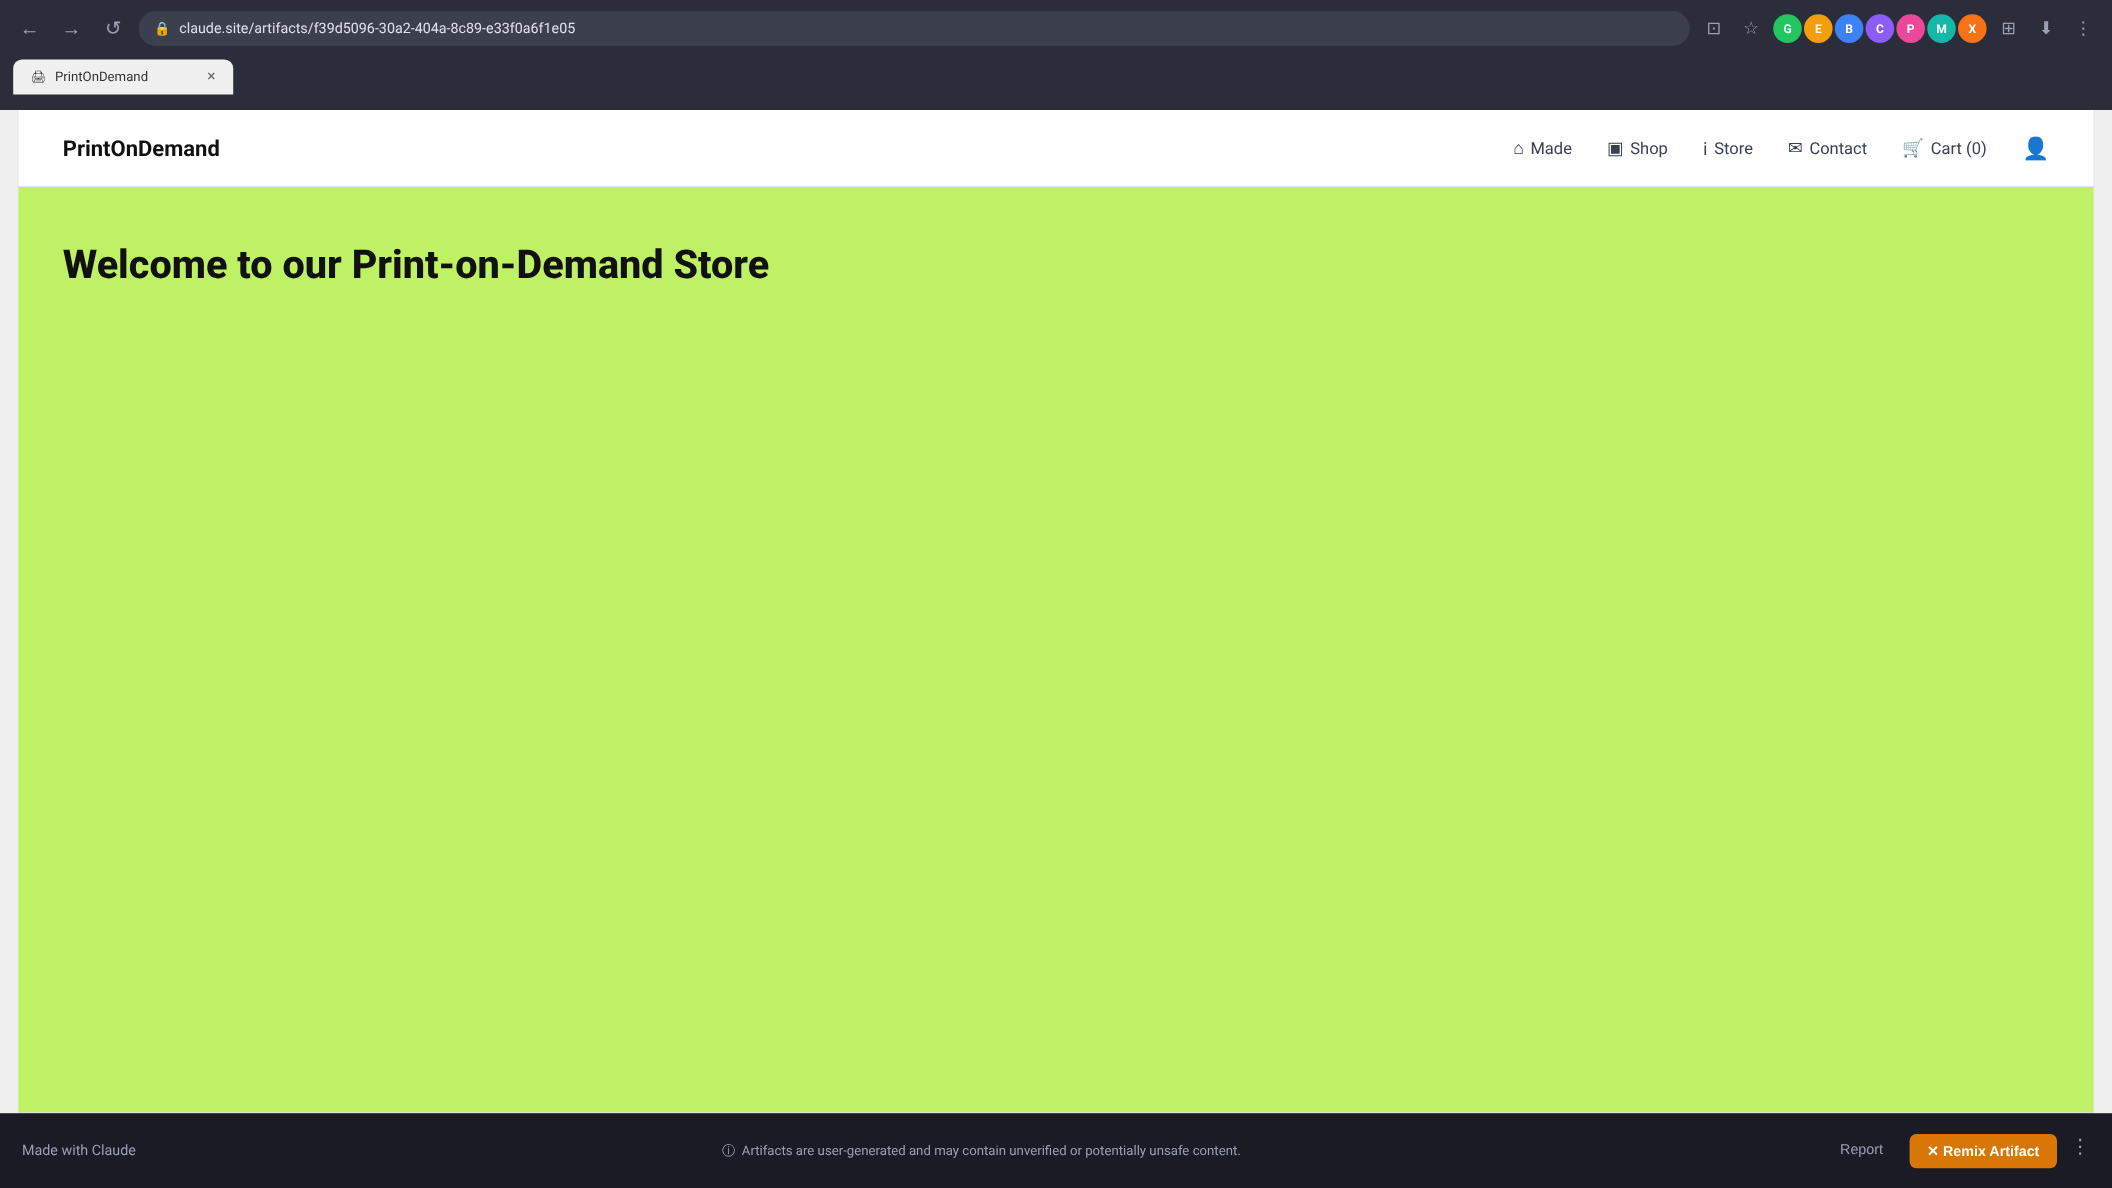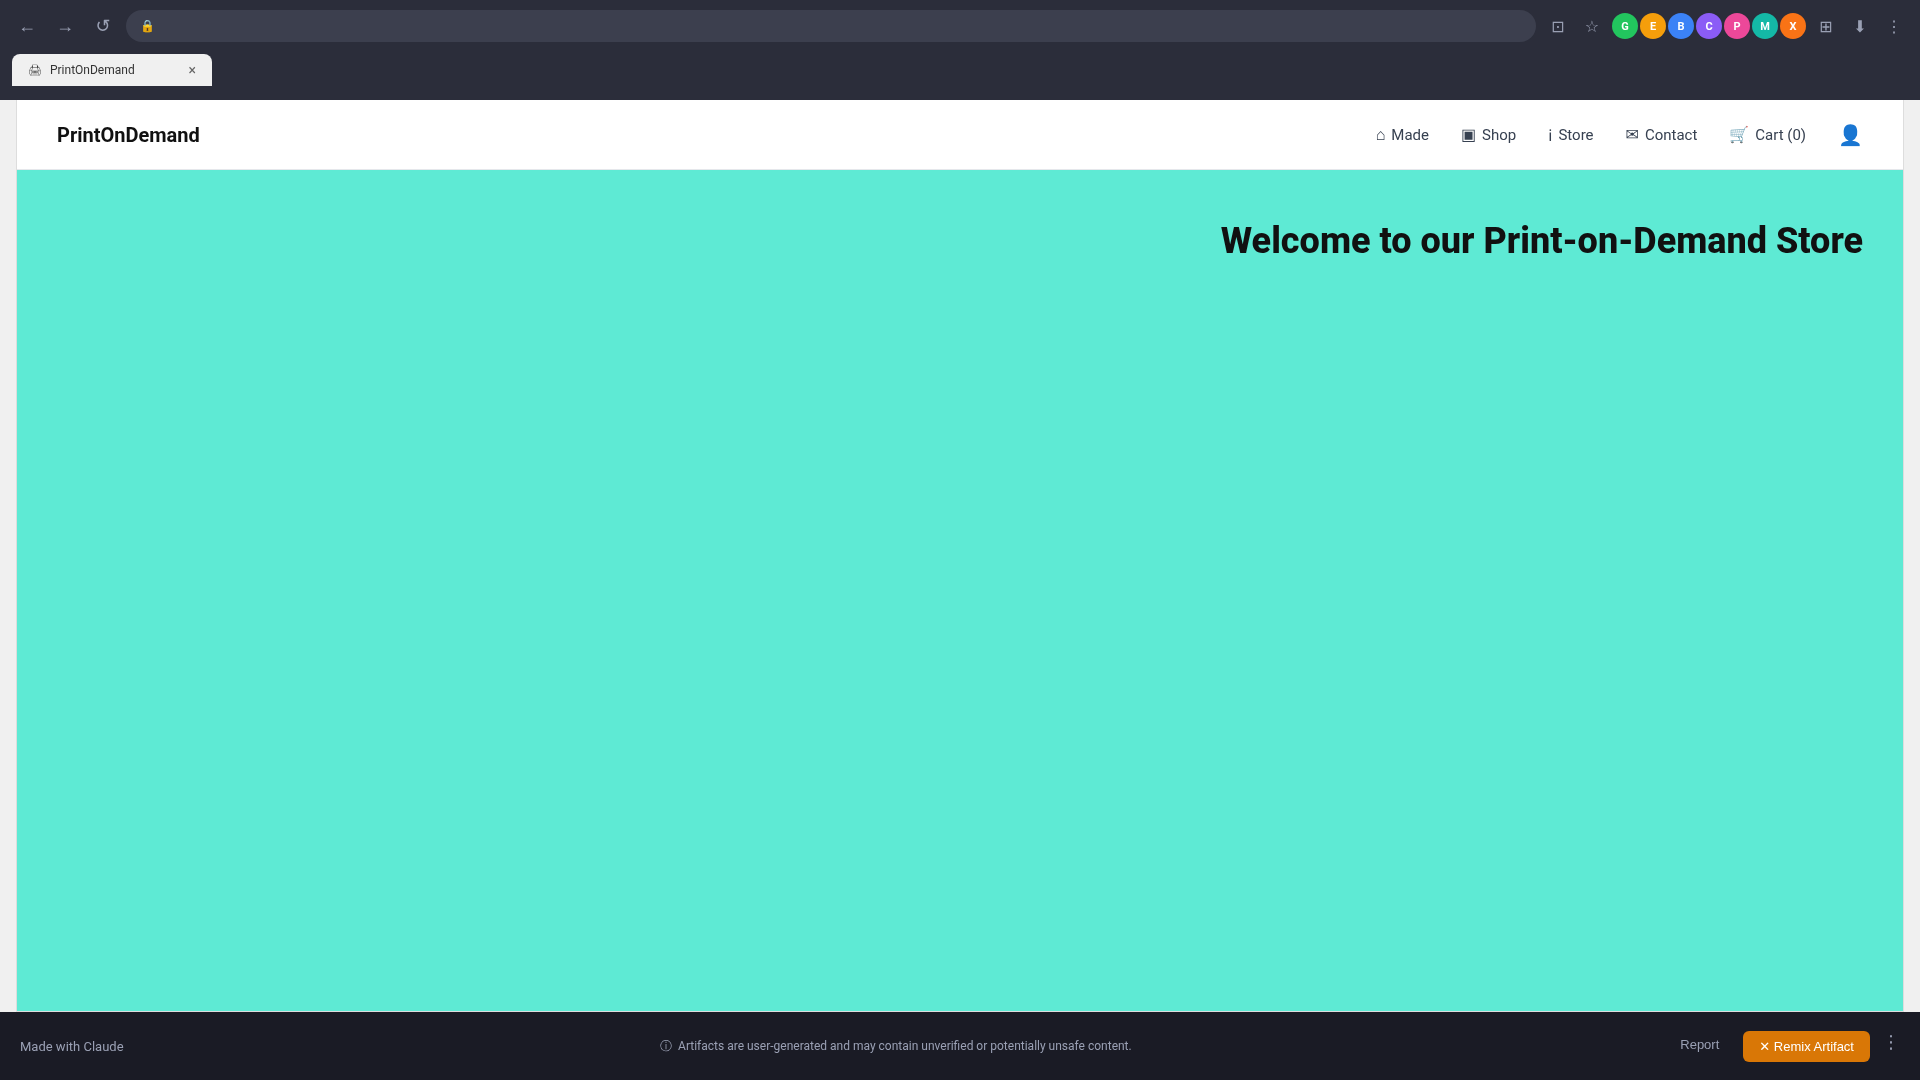--- a/index.html
+++ b/index.html
@@ -203,24 +203,23 @@
     }
 
     .nav-user-icon {
       font-size: 20px;
       color: #374151;
       cursor: pointer;
     }
 
     
     .site-main {
-      background: #5eead4;
+      background: #bef264;
       flex: 1;
       padding: 50px 40px;
-      text-align: right;
     }
 
     .page-title {
       font-size: 36px;
       font-weight: 800;
       color: #111;
       margin-bottom: 16px;
       line-height: 1.2;
     }
 
@@ -266,21 +265,21 @@
       font-size: 13px;
       cursor: pointer;
       padding: 6px 12px;
     }
 
     .remix-btn {
       background: #d97706;
       border: none;
       color: #fff;
       font-size: 13px;
-      font-weight: 400;
+      font-weight: 700;
       cursor: pointer;
       padding: 8px 16px;
       border-radius: 6px;
       display: flex;
       align-items: center;
       gap: 6px;
     }
 
     .bottom-bar-menu-btn {
       background: none;
@@ -295,20 +294,21 @@
 
 <div class="browser-chrome">
 
   <div class="browser-top-bar">
     <button class="browser-nav-btn">←</button>
     <button class="browser-nav-btn">→</button>
     <button class="browser-nav-btn">↺</button>
 
     <div class="address-bar-container">
       <span class="address-bar-lock">🔒</span>
+      <span class="address-bar-text">claude.site/artifacts/f39d5096-30a2-404a-8c89-e33f0a6f1e05</span>
     </div>
 
     <div class="browser-actions">
       <button class="browser-action-btn">⊡</button>
       <button class="browser-action-btn">☆</button>
       <div class="browser-ext-icons">
 
         <div class="ext-icon" style="background:#22c55e;color:#fff;font-size:11px;font-weight:700;">G</div>
         <div class="ext-icon" style="background:#f59e0b;color:#fff;font-size:11px;font-weight:700;">E</div>
         <div class="ext-icon" style="background:#3b82f6;color:#fff;font-size:11px;font-weight:700;">B</div>

